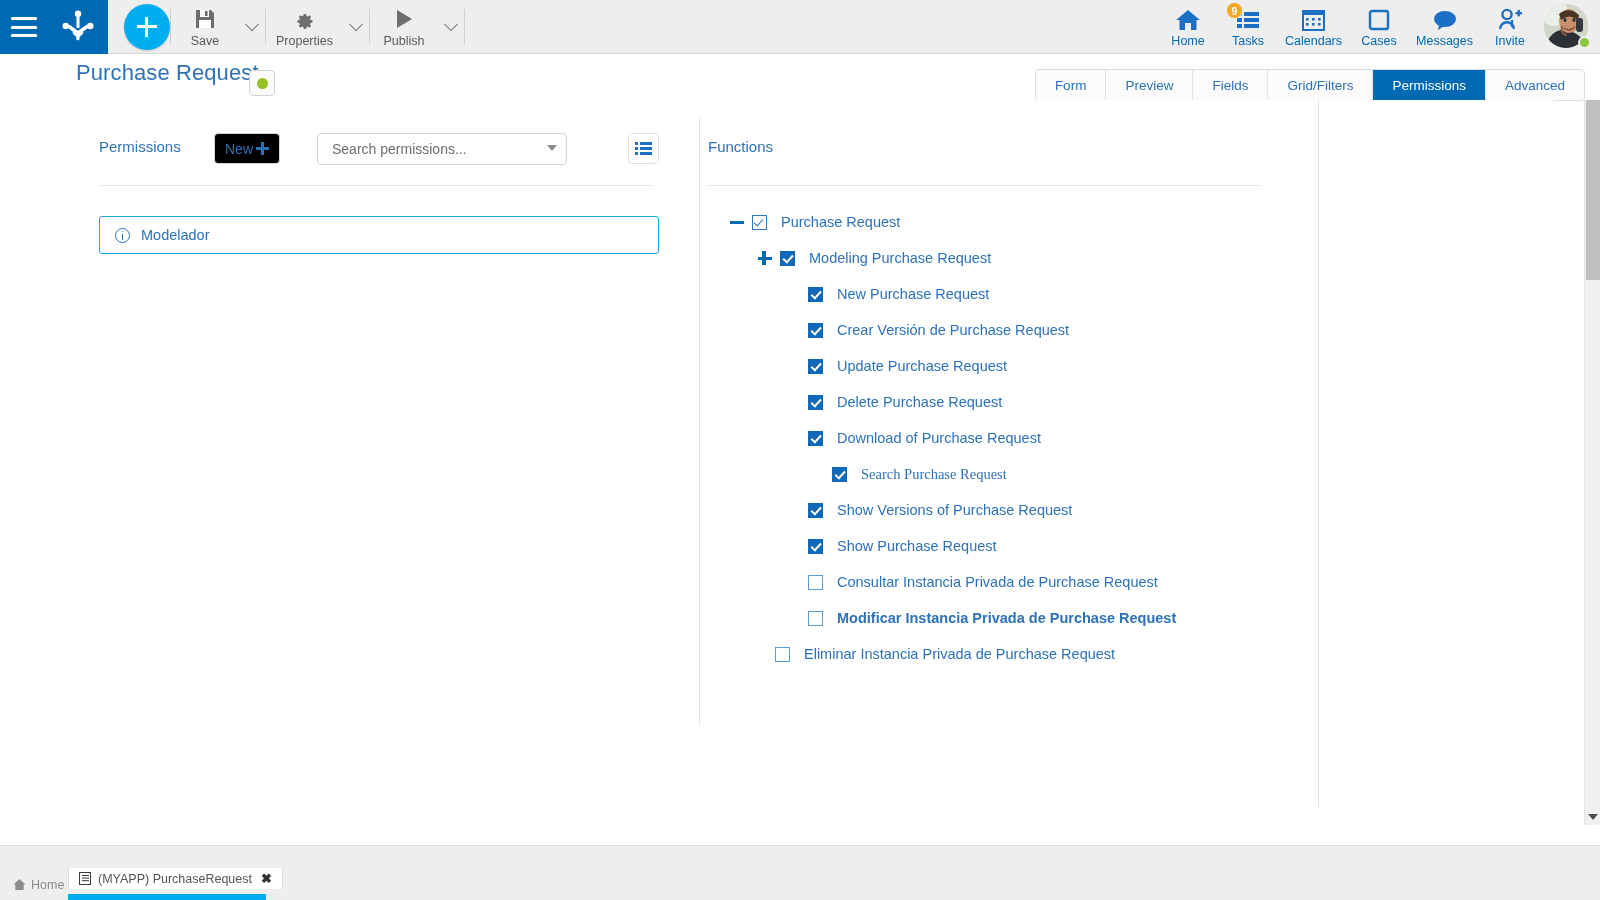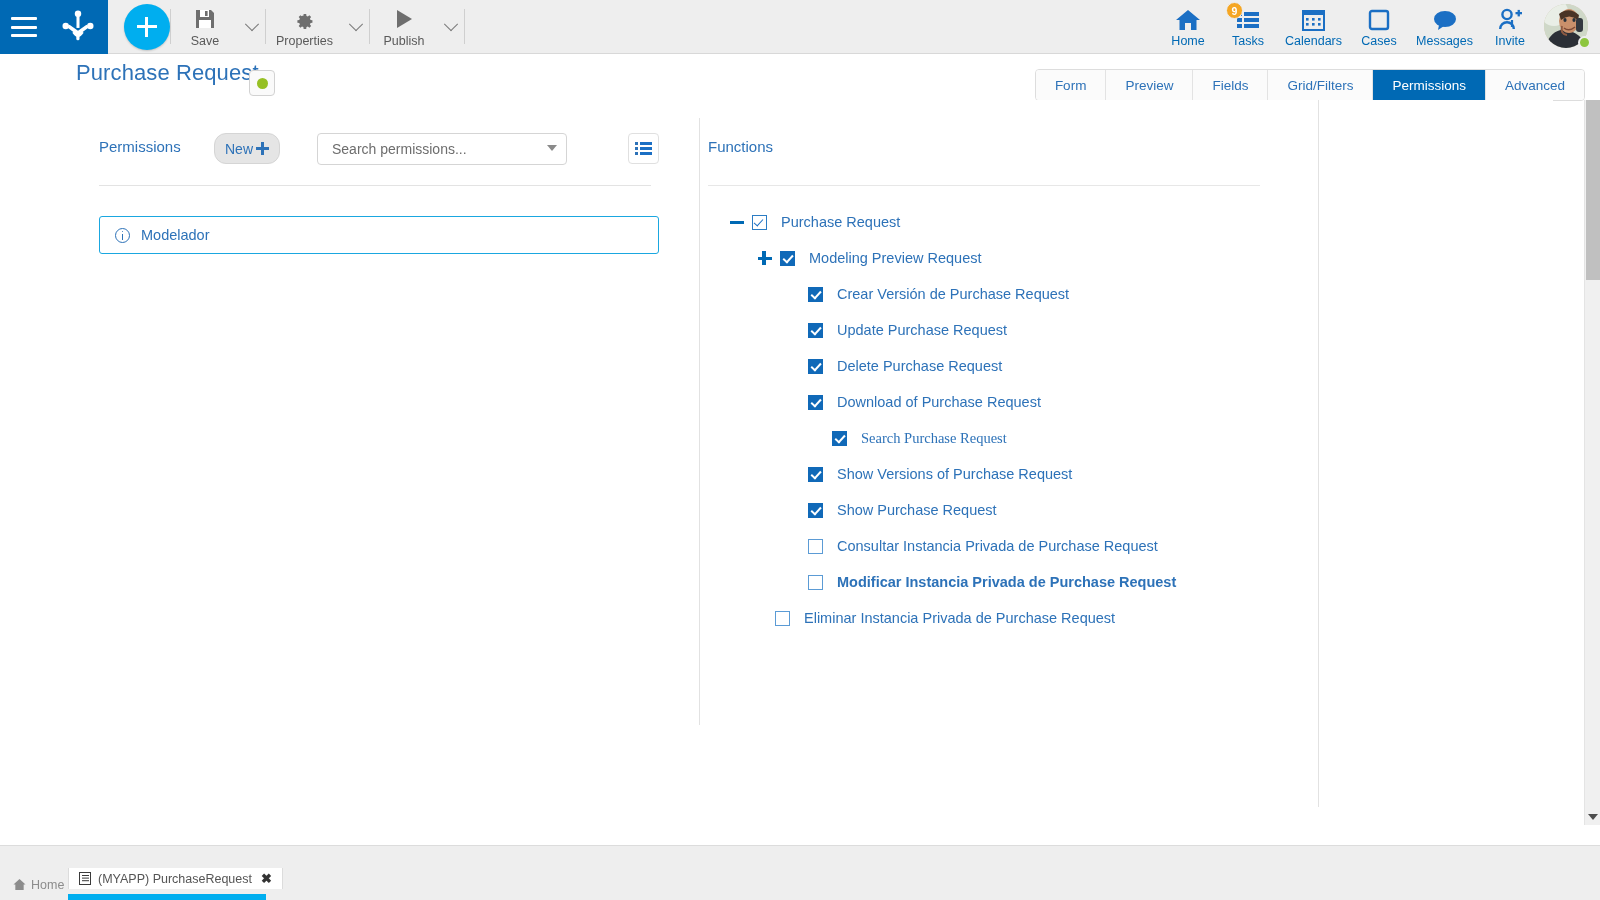--- a/index.html
+++ b/index.html
@@ -123,21 +123,21 @@
   .vdiv { position: absolute; top: 18px; width: 1px; background: #e2e2e2; }
 
   
   #leftpanel { position: absolute; left: 0; top: 0; width: 699px; height: 725px; }
   #permlabel {
     position: absolute; left: 99px; top: 38px;
     font-size: 15px; color: #2d72b8;
   }
   #newbtn {
     position: absolute; left: 214px; top: 33px; width: 66px; height: 31px;
-    border: 1px solid #d5d5d5; border-radius: 12px; background: #e5e5e5;
+    border: 1px solid #d5d5d5; border-radius: 4px; background: #000000;
     display: flex; align-items: center; justify-content: center; gap: 1px;
     cursor: pointer; font-size: 14px; color: #2d72b8;
   }
   #newbtn .plusglyph {
     width: 13px; height: 13px; position: relative; margin-left: 2px;
   }
   #newbtn .plusglyph::before, #newbtn .plusglyph::after {
     content: ""; position: absolute; background: #2d72b8;
   }
   #newbtn .plusglyph::before { left: 0; top: 5px; width: 13px; height: 3px; }
@@ -504,21 +504,26 @@
     <div id="funchr"></div>
     <div id="tree">
         <div class="tnode" style="padding-left: 30px;">
           <span class="toggle minus"></span>
           <span class="cbox light"></span>
           <span class="tlabel2">Purchase Request</span>
         </div>
         <div class="tnode" style="padding-left: 58px;">
           <span class="toggle plus"></span>
           <span class="cbox solid"></span>
-          <span class="tlabel2">Modeling Preview Request</span>
+          <span class="tlabel2">Modeling Purchase Request</span>
+        </div>
+        <div class="tnode" style="padding-left: 86px;">
+          <span class="toggle none"></span>
+          <span class="cbox solid"></span>
+          <span class="tlabel2">New Purchase Request</span>
         </div>
         <div class="tnode" style="padding-left: 86px;">
           <span class="toggle none"></span>
           <span class="cbox solid"></span>
           <span class="tlabel2">Crear Versión de Purchase Request</span>
         </div>
         <div class="tnode" style="padding-left: 86px;">
           <span class="toggle none"></span>
           <span class="cbox solid"></span>
           <span class="tlabel2">Update Purchase Request</span>

